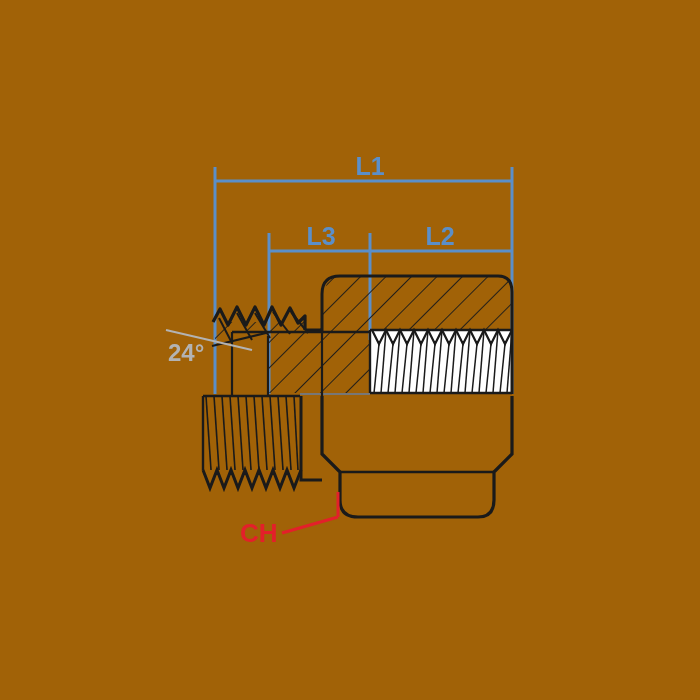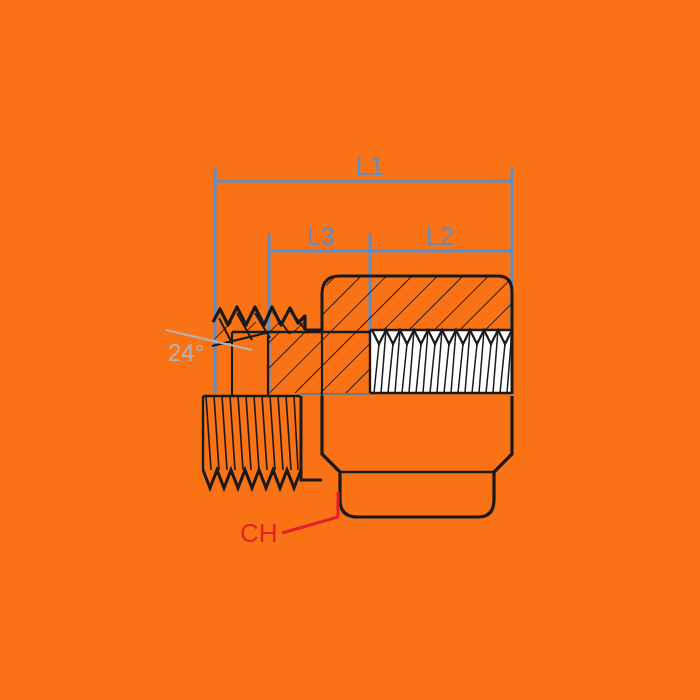--- a/index.html
+++ b/index.html
@@ -10,21 +10,22 @@
   body {
     width: 700px;
     height: 700px;
     font-family: "Liberation Sans", sans-serif;
     overflow: hidden;
   }
   #drawing-root {
     position: relative;
     width: 700px;
     height: 700px;
-    background: #f97316;
+    background: #a16207;
+    font-weight: bold;
   }
   svg#technical-drawing {
     display: block;
     width: 700px;
     height: 700px;
   }
   .dim-text {
     font-family: "Liberation Sans", sans-serif;
     font-size: 25px;
     fill: #5b8fc9;

